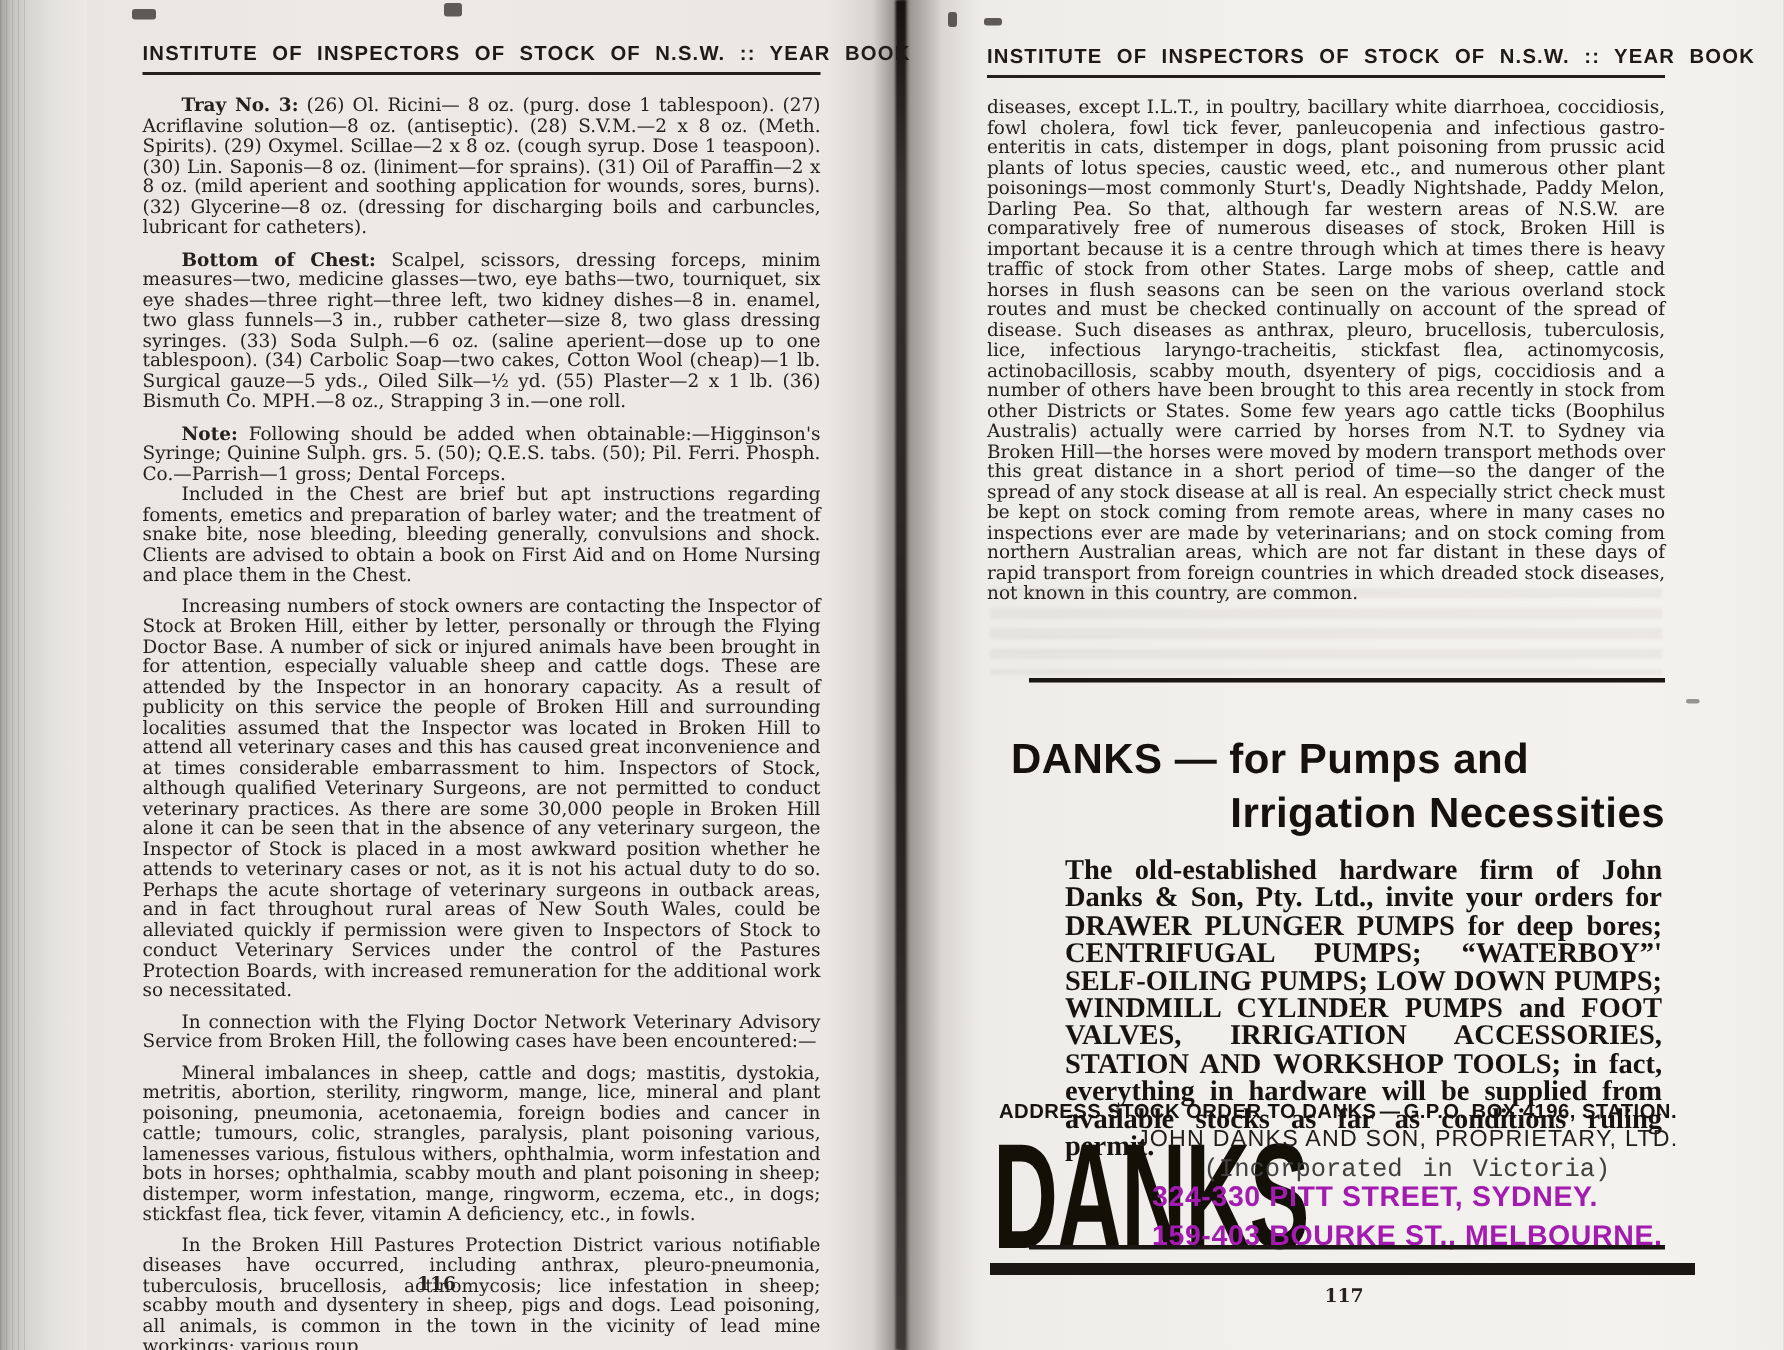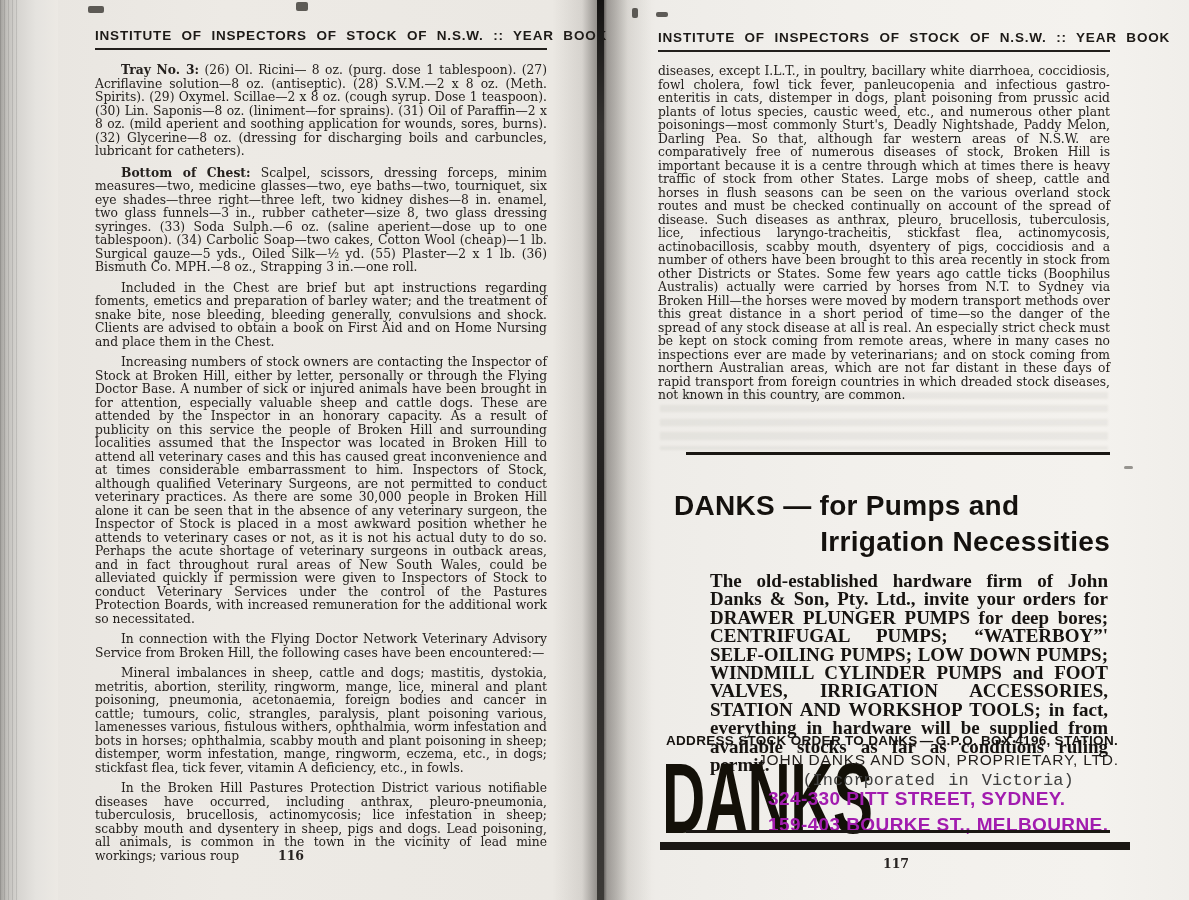--- a/index.html
+++ b/index.html
@@ -107,20 +107,21 @@
 <div>
   <div class="paper"></div>
   <div class="edge-left"></div>
   <div class="edge-streaks"></div>
 
   <div class="content content-left">
     <div class="running-head">INSTITUTE OF INSPECTORS OF STOCK OF N.S.W. :: YEAR BOOK</div>
     <div class="bodytext">
       <p><b>Tray No. 3:</b> <span>(26) Ol. Ricini— 8 oz. (purg. dose 1 tablespoon). (27) Acriflavine solution—8 oz. (antiseptic). (28) S.V.M.—2 x 8 oz. (Meth. Spirits). (29) Oxymel. Scillae—2 x 8 oz. (cough syrup. Dose 1 teaspoon). (30) Lin. Saponis—8 oz. (liniment—for sprains). (31) Oil of Paraffin—2 x 8 oz. (mild aperient and soothing application for wounds, sores, burns). (32) Glycerine—8 oz. (dressing for discharging boils and carbuncles, lubricant for catheters).</span></p>
       <p><b>Bottom of Chest:</b> <span>Scalpel, scissors, dressing forceps, minim measures—two, medicine glasses—two, eye baths—two, tourniquet, six eye shades—three right—three left, two kidney dishes—8 in. enamel, two glass funnels—3 in., rubber catheter—size 8, two glass dressing syringes. (33) Soda Sulph.—6 oz. (saline aperient—dose up to one tablespoon). (34) Carbolic Soap—two cakes, Cotton Wool (cheap)—1 lb. Surgical gauze—5 yds., Oiled Silk—½ yd. (55) Plaster—2 x 1 lb. (36) Bismuth Co. MPH.—8 oz., Strapping 3 in.—one roll.</span></p>
+      <p class="nogap"><b>Note:</b> <span>Following should be added when obtainable:—Higginson's Syringe; Quinine Sulph. grs. 5. (50); Q.E.S. tabs. (50); Pil. Ferri. Phosph. Co.—Parrish—1 gross; Dental Forceps.</span></p>
       <p>Included in the Chest are brief but apt instructions regarding foments, emetics and preparation of barley water; and the treatment of snake bite, nose bleeding, bleeding generally, convulsions and shock. Clients are advised to obtain a book on First Aid and on Home Nursing and place them in the Chest.</p>
       <p>Increasing numbers of stock owners are contacting the Inspector of Stock at Broken Hill, either by letter, personally or through the Flying Doctor Base. A number of sick or injured animals have been brought in for attention, especially valuable sheep and cattle dogs. These are attended by the Inspector in an honorary capacity. As a result of publicity on this service the people of Broken Hill and surrounding localities assumed that the Inspector was located in Broken Hill to attend all veterinary cases and this has caused great inconvenience and at times considerable embarrassment to him. Inspectors of Stock, although qualified Veterinary Surgeons, are not permitted to conduct veterinary practices. As there are some 30,000 people in Broken Hill alone it can be seen that in the absence of any veterinary surgeon, the Inspector of Stock is placed in a most awkward position whether he attends to veterinary cases or not, as it is not his actual duty to do so. Perhaps the acute shortage of veterinary surgeons in outback areas, and in fact throughout rural areas of New South Wales, could be alleviated quickly if permission were given to Inspectors of Stock to conduct Veterinary Services under the control of the Pastures Protection Boards, with increased remuneration for the additional work so necessitated.</p>
       <p>In connection with the Flying Doctor Network Veterinary Advisory Service from Broken Hill, the following cases have been encountered:—</p>
       <p>Mineral imbalances in sheep, cattle and dogs; mastitis, dystokia, metritis, abortion, sterility, ringworm, mange, lice, mineral and plant poisoning, pneumonia, acetonaemia, foreign bodies and cancer in cattle; tumours, colic, strangles, paralysis, plant poisoning various, lamenesses various, fistulous withers, ophthalmia, worm infestation and bots in horses; ophthalmia, scabby mouth and plant poisoning in sheep; distemper, worm infestation, mange, ringworm, eczema, etc., in dogs; stickfast flea, tick fever, vitamin A deficiency, etc., in fowls.</p>
       <p>In the Broken Hill Pastures Protection District various notifiable diseases have occurred, including anthrax, pleuro-pneumonia, tuberculosis, brucellosis, actinomycosis; lice infestation in sheep; scabby mouth and dysentery in sheep, pigs and dogs. Lead poisoning, all animals, is common in the town in the vicinity of lead mine workings; various roup</p>
     </div>
   </div>
   <div class="pagenum pagenum-left">116</div>
 
   <div class="content content-right">

